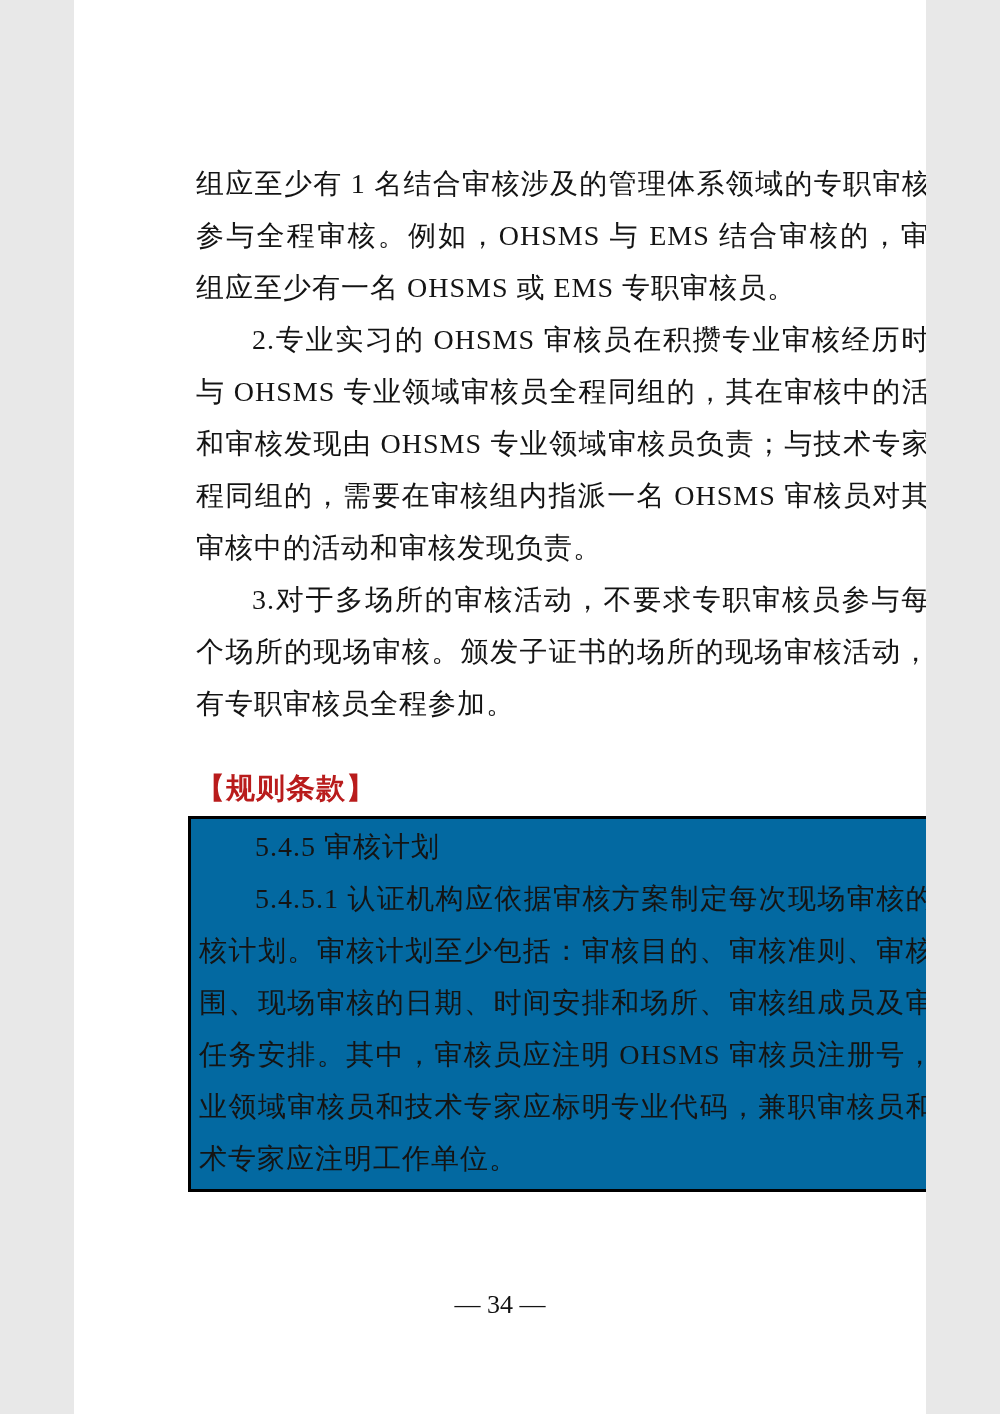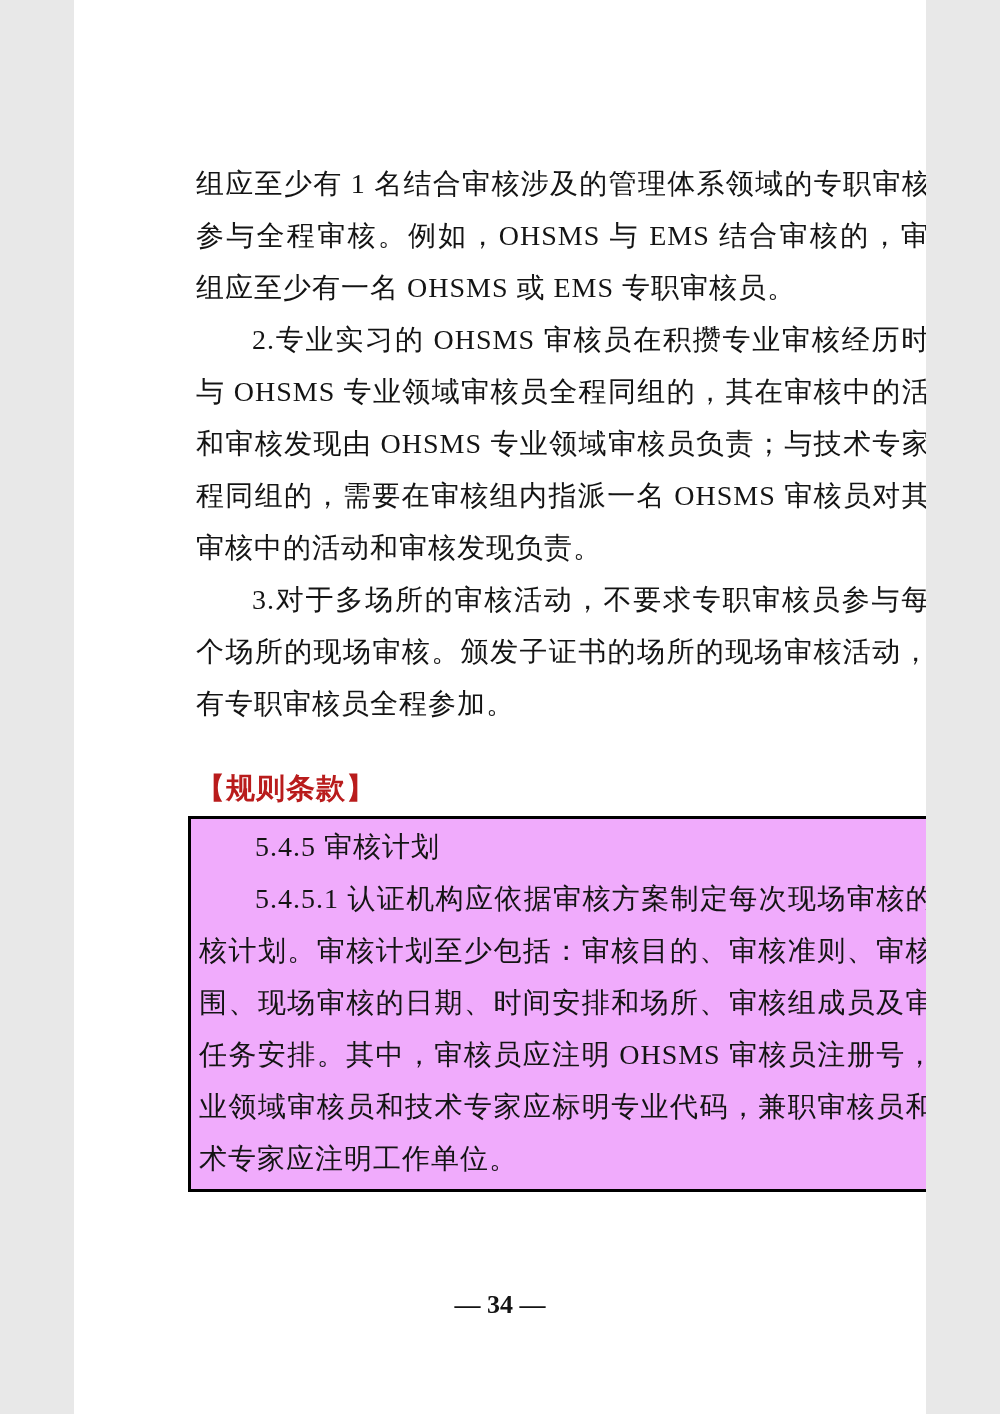--- a/index.html
+++ b/index.html
@@ -40,42 +40,41 @@
     font-size: 29px;
     line-height: 36px;
     color: #b91c1c;
     letter-spacing: 1px;
   }
   .rule-box {
     border: 3px solid #000000;
     margin-left: -8px;
     margin-right: -8px;
     padding: 2px 1px 4px 8px;
-    background: #f0abfc;
+    background: #0369a1;
   }
   .box-para {
     margin: 0;
     font-size: 28px;
     line-height: 52px;
     text-align: justify;
     text-align-last: left;
     text-justify: inter-character;
     text-indent: 2em;
     letter-spacing: 1px;
   }
   .footer {
     position: absolute;
     top: 1288px;
     left: 0;
     width: 100%;
     text-align: center;
     font-size: 26px;
     line-height: 34px;
     color: #141414;
-    font-weight: bold;
   }
 </style>
 </head>
 <body>
 
 <div class="page">
   <div class="content">
 
     <p class="body-para">组应至少有 1 名结合审核涉及的管理体系领域的专职审核员参与全程审核。例如，OHSMS 与 EMS 结合审核的，审核组应至少有一名 OHSMS 或 EMS 专职审核员。</p>
 

